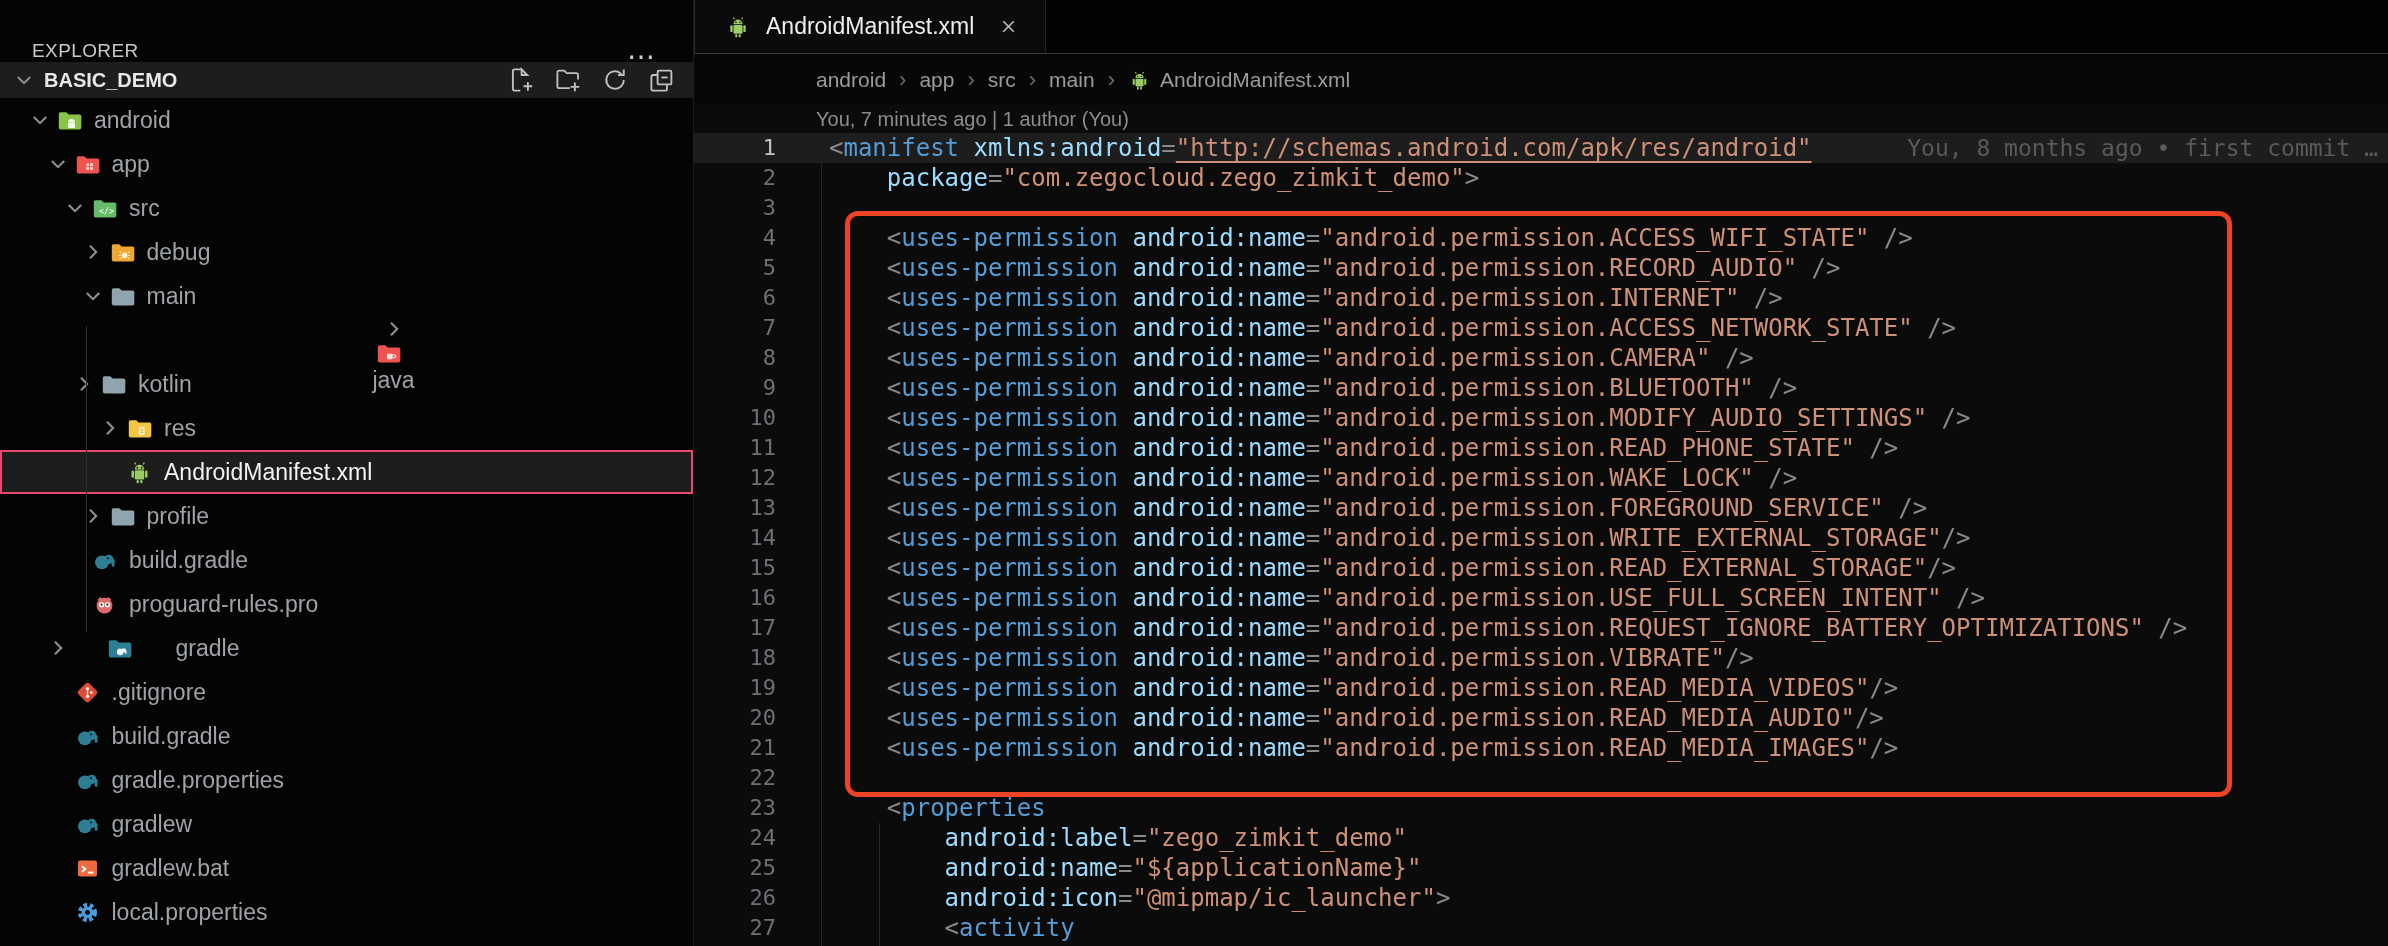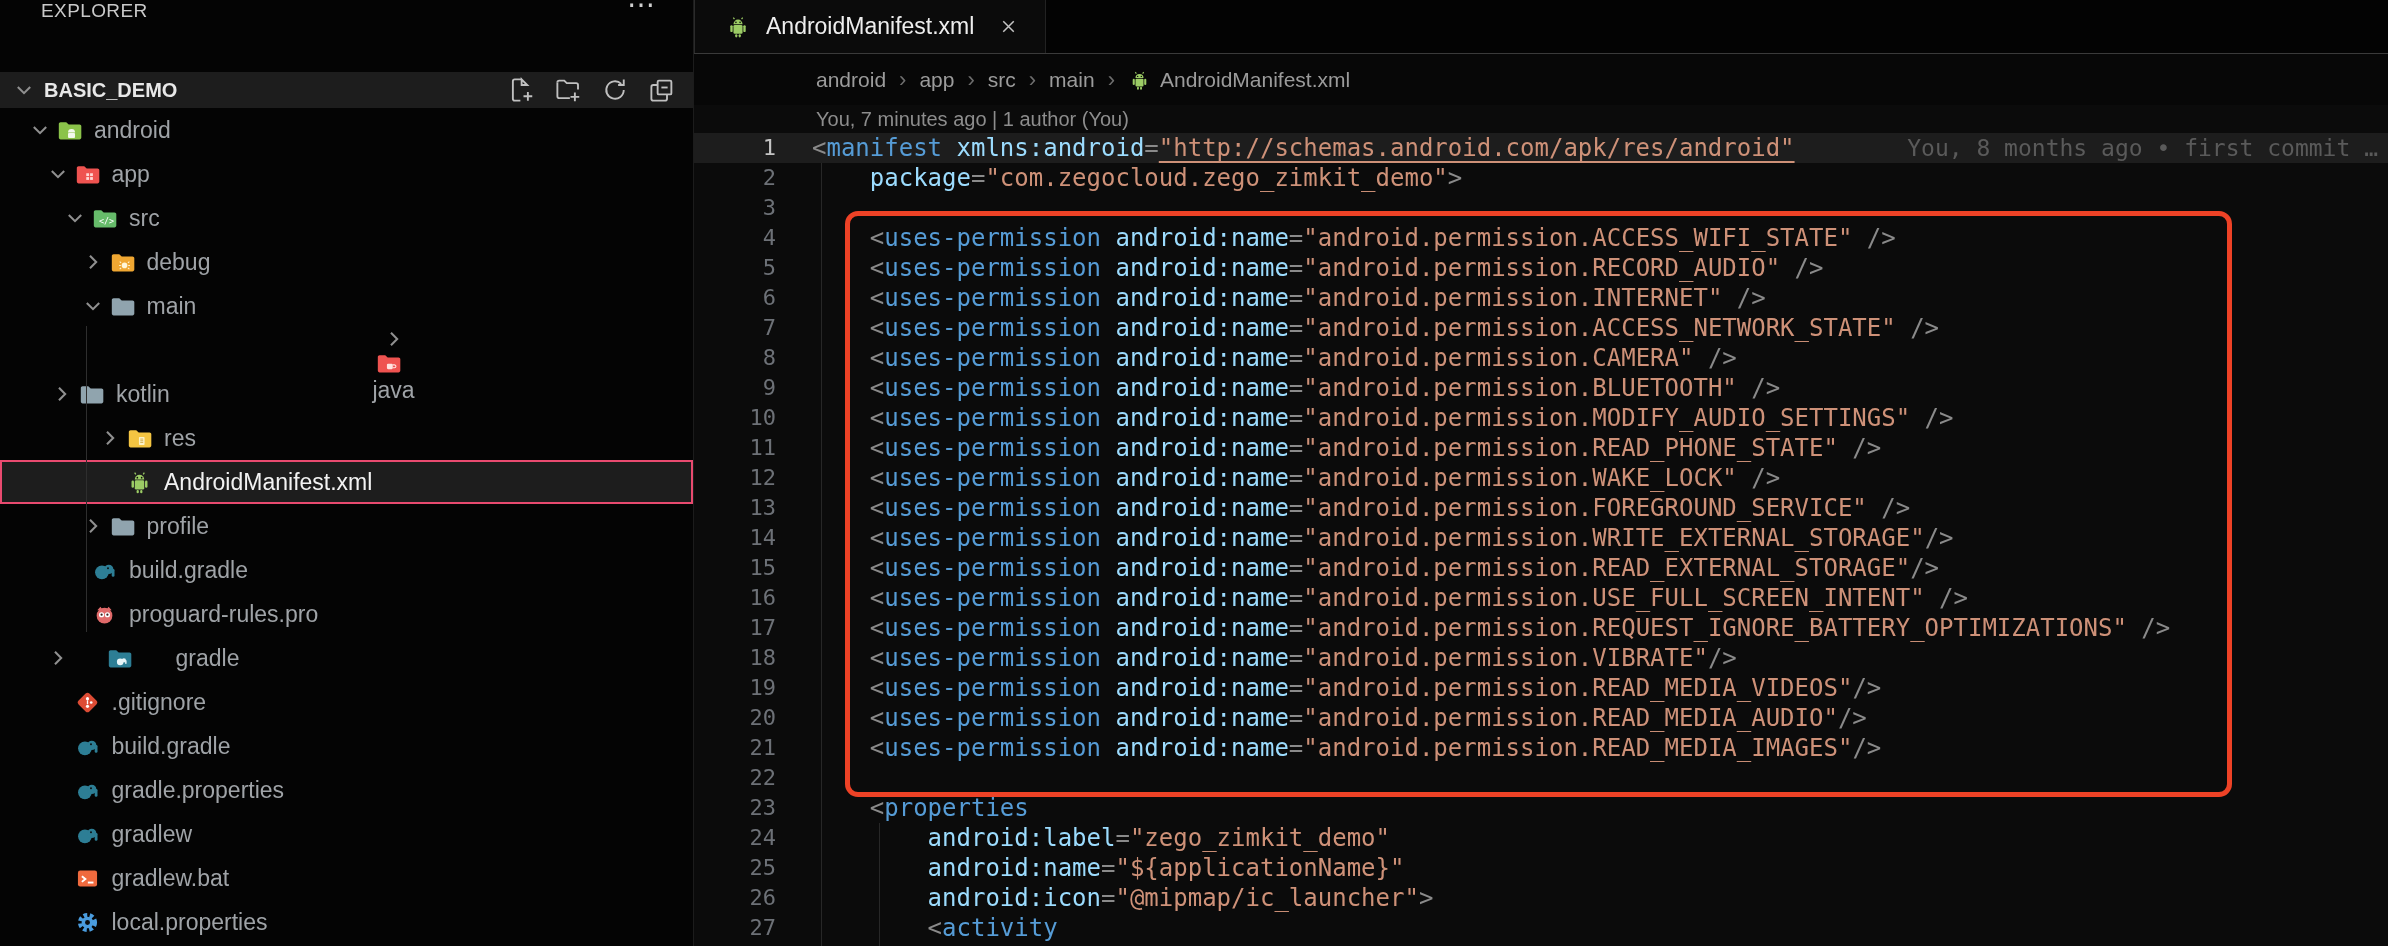--- a/index.html
+++ b/index.html
@@ -5,21 +5,21 @@
   html,body{margin:0;padding:0;}
   body{
     width:2388px;height:946px;overflow:hidden;position:relative;
     background:#060606;color:#ddd;
     font-family:"Liberation Sans",sans-serif;
     --annot:#ee4226; --sel:#e84a6f;
     --tag:#569cd6; --attr:#9cdcfe; --str:#ce9178; --punct:#8a8a8a;
   }
   
   #sidebar{position:absolute;left:0;top:0;width:693px;height:946px;background:#040404;border-right:1px solid #1c1c1c;}
-  .explorer-header{height:72px;display:flex;align-items:flex-start;justify-content:space-between;padding:0 38px 0 41px;}
+  .explorer-header{height:62px;display:flex;align-items:flex-end;justify-content:space-between;padding:0 38px 0 32px;}
   .explorer-title{font-size:19px;color:#c9c9c9;letter-spacing:.4px;}
   .overflow{color:#cfcfcf;font-size:28px;line-height:10px;cursor:pointer;}
   .section-row{height:36px;background:#1d1d1d;display:flex;align-items:center;padding:0 16px 0 8px;}
   .section-name{font-weight:bold;font-size:20px;color:#e8e8e8;margin-left:4px;}
   .section-actions{margin-left:auto;display:flex;gap:17px;}
   .action-icon svg{width:30px;height:30px;display:block;}
   .twisty{width:32px;flex:none;display:flex;justify-content:center;align-items:center;}
   .twisty svg{width:22px;height:22px;}
   .tree{position:relative;}
   .tree-row{height:44px;display:flex;align-items:center;position:relative;cursor:pointer;}
@@ -39,21 +39,21 @@
   .tab-close{margin-left:20px;display:flex;}
   .tab-close svg{width:21px;height:21px;}
   .breadcrumbs{height:52px;display:flex;align-items:center;gap:13px;padding-left:122px;background:#070707;font-size:21px;color:#9b9b9b;}
   .crumb{display:flex;align-items:center;gap:9px;cursor:pointer;}
   .crumb svg{width:23px;height:23px;}
   .crumb-sep{color:#6d6d6d;font-size:22px;}
   .code-area{position:absolute;top:105px;left:0;right:0;bottom:0;background:#0b0b0b;font-family:"DejaVu Sans Mono",monospace;overflow:hidden;}
   .codelens{height:28px;line-height:28px;padding-left:122px;font-size:20px;color:#8d8d8d;font-family:Liberation Sans, sans-serif;cursor:pointer;}
   .code-line{height:30px;line-height:30px;display:flex;position:relative;font-size:24px;white-space:pre;}
   .code-line .ln{width:82px;flex:none;text-align:right;color:#6d7177;font-size:22px;}
-  .code-line .ct{margin-left:36px;}
+  .code-line .ct{margin-left:53px;}
   .code-line.active{background:#1d1d1d;}
   .code-line.active .ln{color:#c4c4c4;}
   .inline-blame{position:absolute;right:10px;top:0;color:#5a5a5a;font-size:23px;}
   .tk-p{color:var(--punct);} .tk-tag{color:var(--tag);} .tk-attr{color:var(--attr);}
   .tk-str{color:var(--str);} .tk-ws{color:#d4d4d4;}
   .tk-lnk{color:var(--str);text-decoration:underline;text-underline-offset:5px;}
   .annotation-box{position:absolute;left:151px;top:106px;width:1377px;height:576px;
     border:5px solid var(--annot);border-radius:13px;pointer-events:none;z-index:6;}
   .indent-guide{position:absolute;width:1px;background:#272727;z-index:0;}
   .indent-guide.g1{left:127px;top:58px;bottom:0;}
@@ -193,21 +193,21 @@
           </span>
           <span class="tree-icon">
             <svg viewBox="0 0 24 24">
               <path fill="#ef5350" d="M2.5 6.2c0-.9.7-1.6 1.6-1.6h5l2.2 2.1h9.6c.9 0 1.6.7 1.6 1.6v10c0 .9-.7 1.6-1.6 1.6H4.1c-.9 0-1.6-.7-1.6-1.6z"></path>
               <rect x="10.6" y="12.2" width="5.2" height="4.8" rx="1" fill="#ffe3e0"></rect>
               <path d="M15.8 13.2h1.5a1.3 1.3 0 0 1 0 2.6h-1.5" fill="none" stroke="#ffe3e0"></path>
             </svg>
           </span>
           <span class="tree-label">java</span>
         </div>
-        <div class="tree-row" style="padding-left: 46px;">
+        <div class="tree-row" style="padding-left: 68px;">
           <span class="twisty">
             <svg viewBox="0 0 16 16">
               <path d="M5.8 3.5 10.3 8l-4.5 4.5" fill="none" stroke="#909090" stroke-width="1.5"></path>
             </svg>
           </span>
           <span class="tree-icon">
             <svg viewBox="0 0 24 24">
               <path fill="#90a4ae" d="M2.5 6.2c0-.9.7-1.6 1.6-1.6h5l2.2 2.1h9.6c.9 0 1.6.7 1.6 1.6v10c0 .9-.7 1.6-1.6 1.6H4.1c-.9 0-1.6-.7-1.6-1.6z"></path>
             </svg>
           </span>

